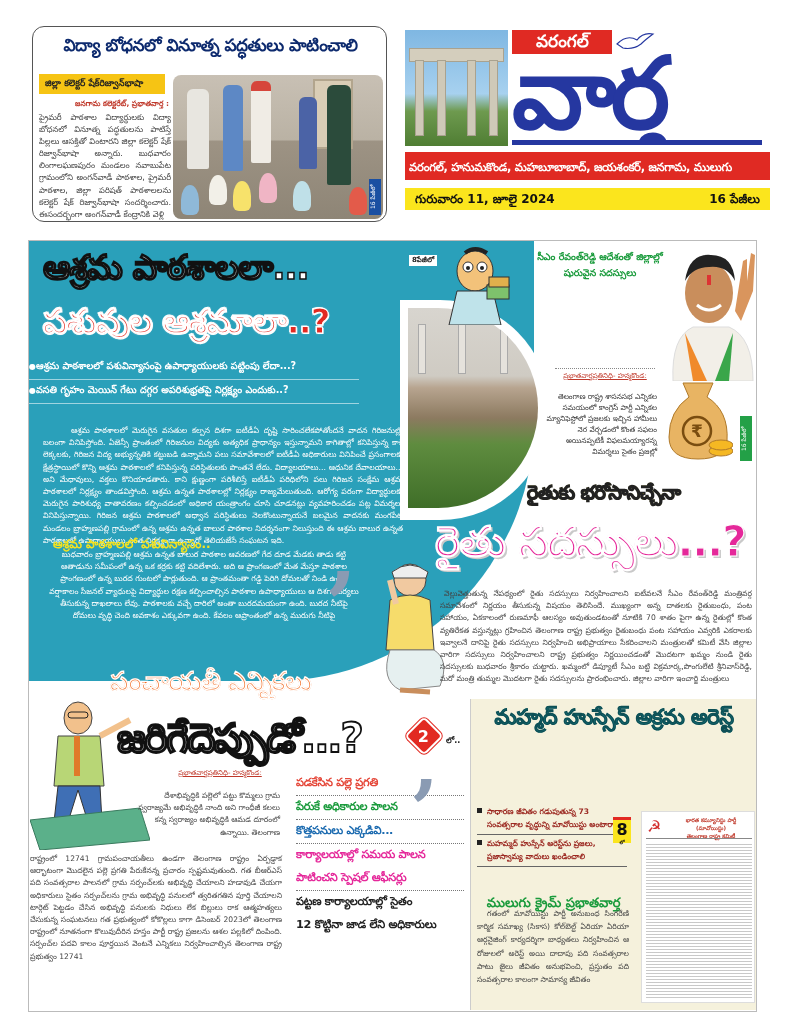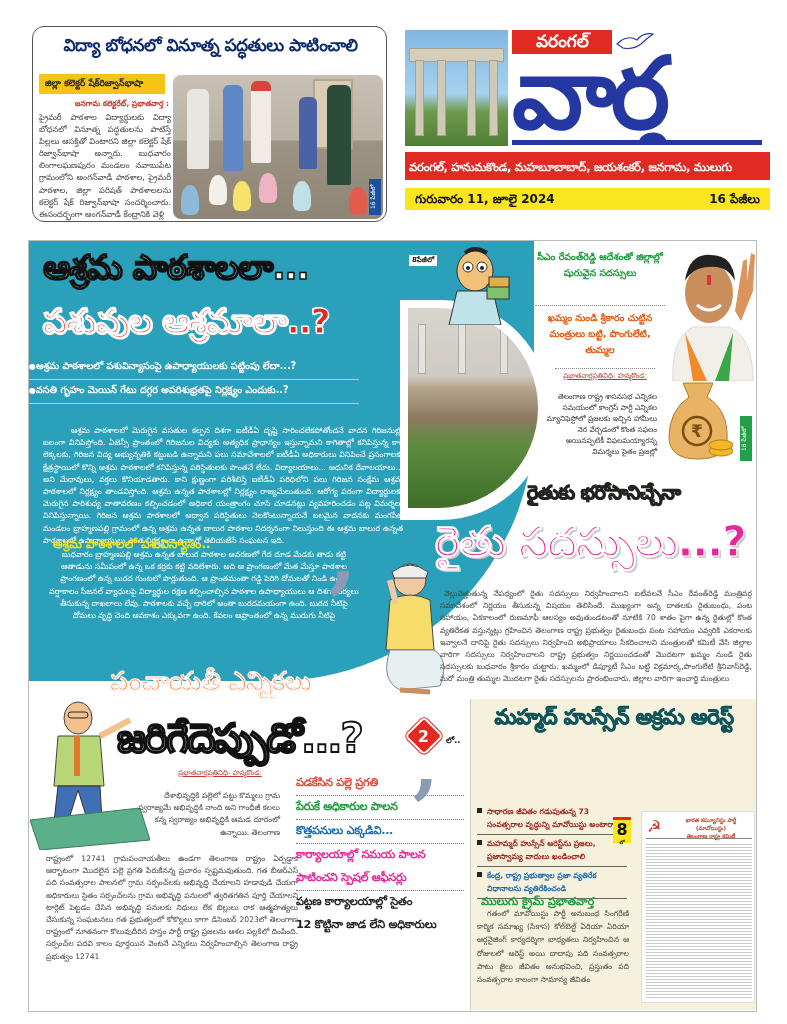--- a/index.html
+++ b/index.html
@@ -74,36 +74,36 @@
   .quote-mark { font-family: "DejaVu Serif", serif; font-weight: bold; color: #8a9bb3; }
 
   
   .pan-h1 { left: 110px; top: 666px; font-weight: bold; font-size: 26px; color: #f26a1f; -webkit-text-stroke: 0.5px #fff; letter-spacing: -1px; white-space: nowrap; }
   .pan-h2 { left: 117px; top: 715px; font-weight: bold; font-size: 40px; color: #fff; -webkit-text-stroke: 1.8px #111; letter-spacing: -2px; white-space: nowrap; }
   .pan-badge { left: 410px; top: 722px; width: 28px; height: 28px; background: #e22a22; border: 2px solid #fff; box-shadow: 0 0 0 1px #e22a22; transform: rotate(45deg); border-radius: 5px; }
   .pan-badge span { display: block; transform: rotate(-45deg); color: #fff; font-weight: bold; font-size: 16px; text-align: center; line-height: 26px; }
   .pan-lo { left: 446px; top: 736px; font-size: 8px; font-weight: bold; color: #222; }
   .pan-dl { left: 160px; top: 768px; width: 120px; text-align: center; font-size: 7px; line-height: 10px; color: #c0392b; text-decoration: underline; }
   .pan-body-top { left: 130px; top: 790px; width: 150px; font-size: 7.6px; line-height: 12.2px; color: #444; text-align: right; }
-  .pan-body { left: 30px; top: 853px; width: 252px; font-size: 7.6px; line-height: 12.2px; color: #444; text-align: justify; margin-left: 16px; }
+  .pan-body { left: 30px; top: 853px; width: 252px; font-size: 7.6px; line-height: 12.2px; color: #444; text-align: justify; }
   .desk-cartoon { left: 30px; top: 690px; width: 120px; height: 160px; }
 
   .pan-points { left: 296px; top: 772px; width: 168px; }
   .pan-pt { font-weight: bold; font-size: 11.3px; line-height: 13px; padding: 4px 0 6px 0; border-bottom: 1px dotted #777; white-space: nowrap; letter-spacing: -0.3px; }
   .pan-pt.no-border { border-bottom: none; }
 
   
   .mao { left: 470px; top: 699px; width: 286px; height: 311px; background: #f5f1dc; border-left: 1px solid #ccc; }
   .mao-h1 { position: absolute; left: 0; top: 6px; width: 286px; text-align: center; font-weight: bold; font-size: 21px; color: #1b7f86; -webkit-text-stroke: 0.6px #0d4f55; letter-spacing: -0.5px; white-space: nowrap; }
   .mao-h2 { position: absolute; left: 0; top: 38px; width: 286px; text-align: center; font-weight: bold; font-size: 46px; color: #111; letter-spacing: -1px; white-space: nowrap; }
   .mao-bullets { position: absolute; left: 6px; top: 104px; width: 150px; }
   .mao-b { font-size: 7.6px; line-height: 13px; color: #9c2a23; padding: 2px 0 3px 10px; border-bottom: 1px solid #666; position: relative; font-weight: bold; }
   .mao-b::before { content: ""; position: absolute; left: 0; top: 5px; width: 5px; height: 5px; background: #222; }
   .mao-b.blue { color: #1c6bb0; }
-  .mao-dl { position: absolute; left: 10px; top: 196px; width: 145px; text-align: left; color: #1a9b3c; font-size: 11px; font-weight: bold; }
+  .mao-dl { position: absolute; left: 10px; top: 196px; width: 145px; text-align: center; color: #1a9b3c; font-size: 13px; font-weight: bold; }
   .mao-body { position: absolute; left: 6px; top: 208px; width: 152px; font-size: 7.6px; line-height: 13.2px; color: #444; text-align: justify; text-indent: 10px; }
   .mao-eight { position: absolute; left: 142px; top: 118px; width: 18px; height: 26px; background: #fbe51d; border-top: 3px solid #e22a22; color: #111; font-weight: bold; font-size: 16px; text-align: center; line-height: 20px; }
   .mao-eight small { display: block; font-size: 5px; line-height: 4px; }
   .mao-doc { position: absolute; left: 170px; top: 112px; width: 114px; height: 192px; background: #fff; border: 1px solid #ddd; }
   .mao-doc .party { position: absolute; left: 28px; top: 4px; width: 82px; font-size: 5.5px; line-height: 8px; color: #c0392b; text-align: center; font-weight: bold; }
   .mao-doc .sickle { position: absolute; left: 5px; top: 5px; font-size: 16px; color: #d32f2f; }
   .mao-doc .hr { position: absolute; left: 4px; top: 26px; width: 106px; height: 1px; background: #888; }
   .mao-doc .lines { position: absolute; left: 4px; top: 32px; width: 106px; height: 155px;
     background: repeating-linear-gradient(180deg, #9c9c9c 0px, #9c9c9c 1px, transparent 1px, transparent 3px); opacity: 0.55; }
 </style>
@@ -183,21 +183,20 @@
   <circle cx="33" cy="23" r="2" fill="#222"></circle>
   <circle cx="47" cy="23" r="2" fill="#222"></circle>
   <path d="M30 8 Q40 0 52 8" stroke="#222" stroke-width="4" fill="none"></path>
   <path d="M22 46 L58 46 L66 80 L14 80 Z" fill="#bfe3ea" stroke="#333"></path>
   <rect x="52" y="40" width="22" height="14" fill="#7ec26c" stroke="#333"></rect>
   <rect x="54" y="32" width="20" height="10" fill="#e0b04c" stroke="#333"></rect>
 </svg>
 
 <div class="abs cm">
   <div class="cm-h">సీఎం రేవంత్‌రెడ్డి ఆదేశంతో జిల్లాల్లో షురువైన సదస్సులు</div>
-  <div class="cm-h2">ఖమ్మం నుండి శ్రీకారం చుట్టిన మంత్రులు బట్టి, పొంగులేటి, తుమ్మల</div>
   <div class="cm-dl">ప్రభాతవార్తప్రతినిధి- హన్మకొండ:</div>
   <div class="cm-body">తెలంగాణ రాష్ట్ర శాసనసభ ఎన్నికల సమయంలో కాంగ్రెస్ పార్టీ ఎన్నికల మ్యానిఫెస్టోలో ప్రజలకు ఇచ్చిన హామీలు నెర వేర్చడంలో కొంత సఫలం అయినప్పటికీ విఫలమయ్యారన్న విమర్శలు సైతం ప్రజల్లో</div>
   <svg class="cm-portrait" viewBox="0 0 93 140">
     <path d="M10 140 Q8 96 30 86 L66 86 Q90 96 90 140 Z" fill="#f2efe8" stroke="#ddd"></path>
     <path d="M22 92 L44 140 L30 140 Z" fill="#f08a2b"></path>
     <path d="M70 92 L52 140 L66 140 Z" fill="#3aa64a"></path>
     <ellipse cx="46" cy="52" rx="24" ry="30" fill="#c98e5c"></ellipse>
     <path d="M22 40 Q26 12 48 14 Q70 14 72 40 Q64 24 46 26 Q30 26 22 40 Z" fill="#222"></path>
     <rect x="44" y="34" width="4" height="10" fill="#d33"></rect>
     <path d="M34 64 Q46 74 58 64" stroke="#fff" stroke-width="3" fill="none"></path>
@@ -254,21 +253,20 @@
   <div class="pan-pt no-border" style="color:#222;">పట్టణ కార్యాలయాల్లో సైతం</div>
   <div class="pan-pt no-border" style="color:#222;">12 కొట్టినా జాడ లేని అధికారులు</div>
 </div>
 <div class="abs quote-mark" style="left:410px;top:770px;font-size:80px;line-height:80px;">’</div>
 
 <div class="abs mao">
   <div class="mao-h1">మహ్మద్ హుస్సేన్ అక్రమ అరెస్ట్</div>
   <div class="mao-bullets">
     <div class="mao-b">సాధారణ జీవితం గడుపుతున్న 73 సంవత్సరాల వృద్ధున్ని మావోయిస్టు అంటారా ?</div>
     <div class="mao-b">మహమ్మద్ హుస్సేన్ అరెస్ట్‌ను ప్రజలు, ప్రజాస్వామ్య వాదులు ఖండించాలి</div>
-    <div class="mao-b blue">కేంద్ర, రాష్ట్ర ప్రభుత్వాల ప్రజా వ్యతిరేక విధానాలను వ్యతిరేకించండి</div>
   </div>
   <div class="mao-eight">
     <span>8</span>
     <small>లో</small>
   </div>
   <div class="mao-dl">ములుగు క్రైమ్ ప్రభాతవార్త</div>
   <div class="mao-body">గతంలో మావోయిస్టు పార్టీ అనుబంధ సింగరేణి కార్మిక సమాఖ్య (సికాస) కోల్‌బెల్ట్ ఏరియా ఏరియా ఆర్గనైజింగ్ కార్యదర్శిగా బాధ్యతలు నిర్వహించిన ఆ రోజులలో అరెస్ట్ అయి దాదాపు పది సంవత్సరాల పాటు జైలు జీవితం అనుభవించి, ప్రస్తుతం పది సంవత్సరాల కాలంగా సామాన్య జీవితం</div>
   <div class="mao-doc">
     <div class="sickle">☭</div>
     <div class="party">

